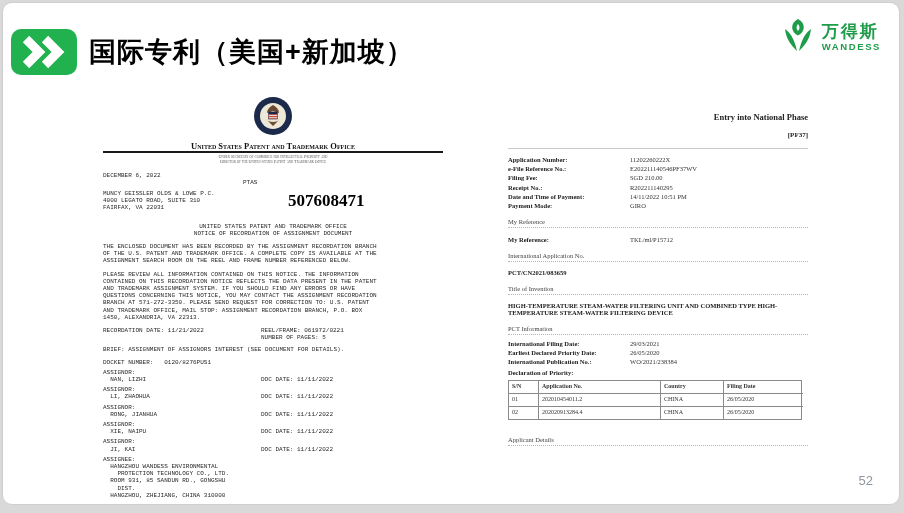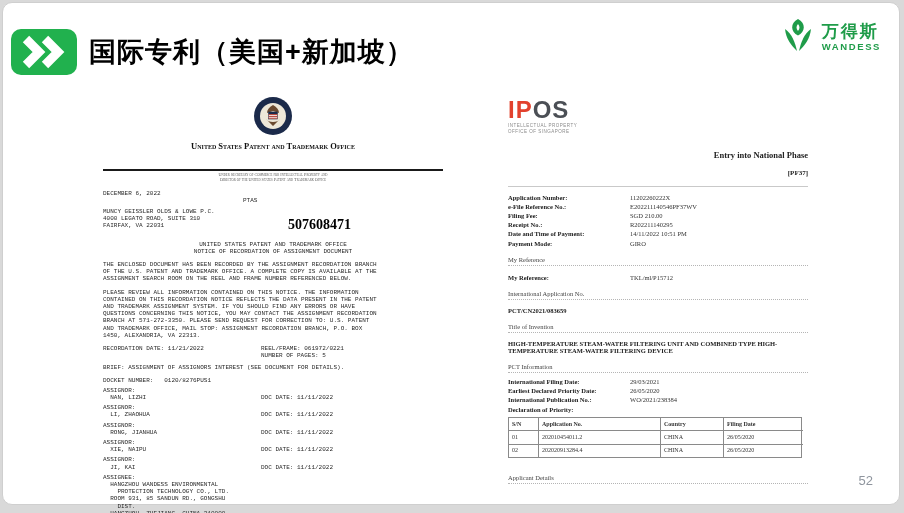--- a/index.html
+++ b/index.html
@@ -18,30 +18,30 @@
   .brand-cn { font-size:17px; font-weight:bold; color:#1f9c49; letter-spacing:2px; }
   .brand-en { font-size:9.5px; font-weight:bold; color:#1f9c49; letter-spacing:1.6px; margin-top:2px; }
 
   .page-number { position:absolute; right:26px; bottom:16px; font-size:13px; color:#8f959e; }
 
   
   .uspto-doc { position:absolute; left:100px; top:93px; width:340px; color:#222; }
   .seal-wrap { width:100%; text-align:center; }
   .uspto-office { text-align:center; font-family:"Liberation Serif", serif; font-weight:bold;
                   font-variant:small-caps; font-size:8.5px; color:#111;
-                  border-bottom:2px solid #1a1a1a; padding-bottom:18px; margin-top:1px; }
+                  border-bottom:2px solid #1a1a1a; padding-bottom:0; margin-top:1px; }
   .uspto-sub { text-align:center; font-family:"Liberation Serif", serif; font-variant:small-caps;
                font-size:4.2px; color:#555; line-height:1.25; white-space:pre; margin-top:1px; }
   .mono { font-family:"Liberation Mono", monospace; font-size:6px; line-height:7.2px;
           white-space:pre; color:#2a2a2a; }
   .u-date { margin-top:7px; }
   .u-ptas { margin-left:140px; }
   .addr-row { position:relative; margin-top:4px; }
-  .big-number { position:absolute; left:185px; top:9px; font-family:"Liberation Serif", serif;
-                font-weight:bold; font-size:14px; color:#000; }
+  .big-number { position:absolute; left:185px; top:1px; font-family:"Liberation Serif", serif;
+                font-weight:bold; font-size:17px; color:#000; }
   .notice-center { text-align:center; margin-top:11px; }
   .u-para { margin-top:6px; }
   .two-col { display:flex; margin-top:6px; }
   .two-col .col-l { width:158px; flex:none; }
   .assignor-row { display:flex; margin-top:3px; }
   .assignor-row .col-l { width:158px; flex:none; }
   .assignor-row .col-r { padding-top:7.2px; }
   .u-brief { margin-top:5px; }
   .u-docket { margin-top:5px; }
   .u-assignee { margin-top:3px; }
@@ -179,27 +179,20 @@
 
     <div class="mono u-assignee">ASSIGNEE:
   HANGZHOU WANDESS ENVIRONMENTAL
     PROTECTION TECHNOLOGY CO., LTD.
   ROOM 931, 85 SANDUN RD., GONGSHU
     DIST.
   HANGZHOU, ZHEJIANG, CHINA 310000</div>
   </div>
 
   <div class="ipos-doc">
-    <div>
-      <div class="ipos-logo-word">
-        <span class="ipos-ip">IP</span><span class="ipos-os">OS</span>
-      </div>
-      <div class="ipos-logo-sub">INTELLECTUAL PROPERTY
-OFFICE OF SINGAPORE</div>
-    </div>
 
     <div class="ipos-title">Entry into National Phase</div>
     <div class="ipos-code">[PF37]</div>
 
     <div class="ipos-fields">
       <div class="field-row">
         <div class="f-label">Application Number:</div>
         <div class="f-value">11202260222X</div>
       </div>
       <div class="field-row">

